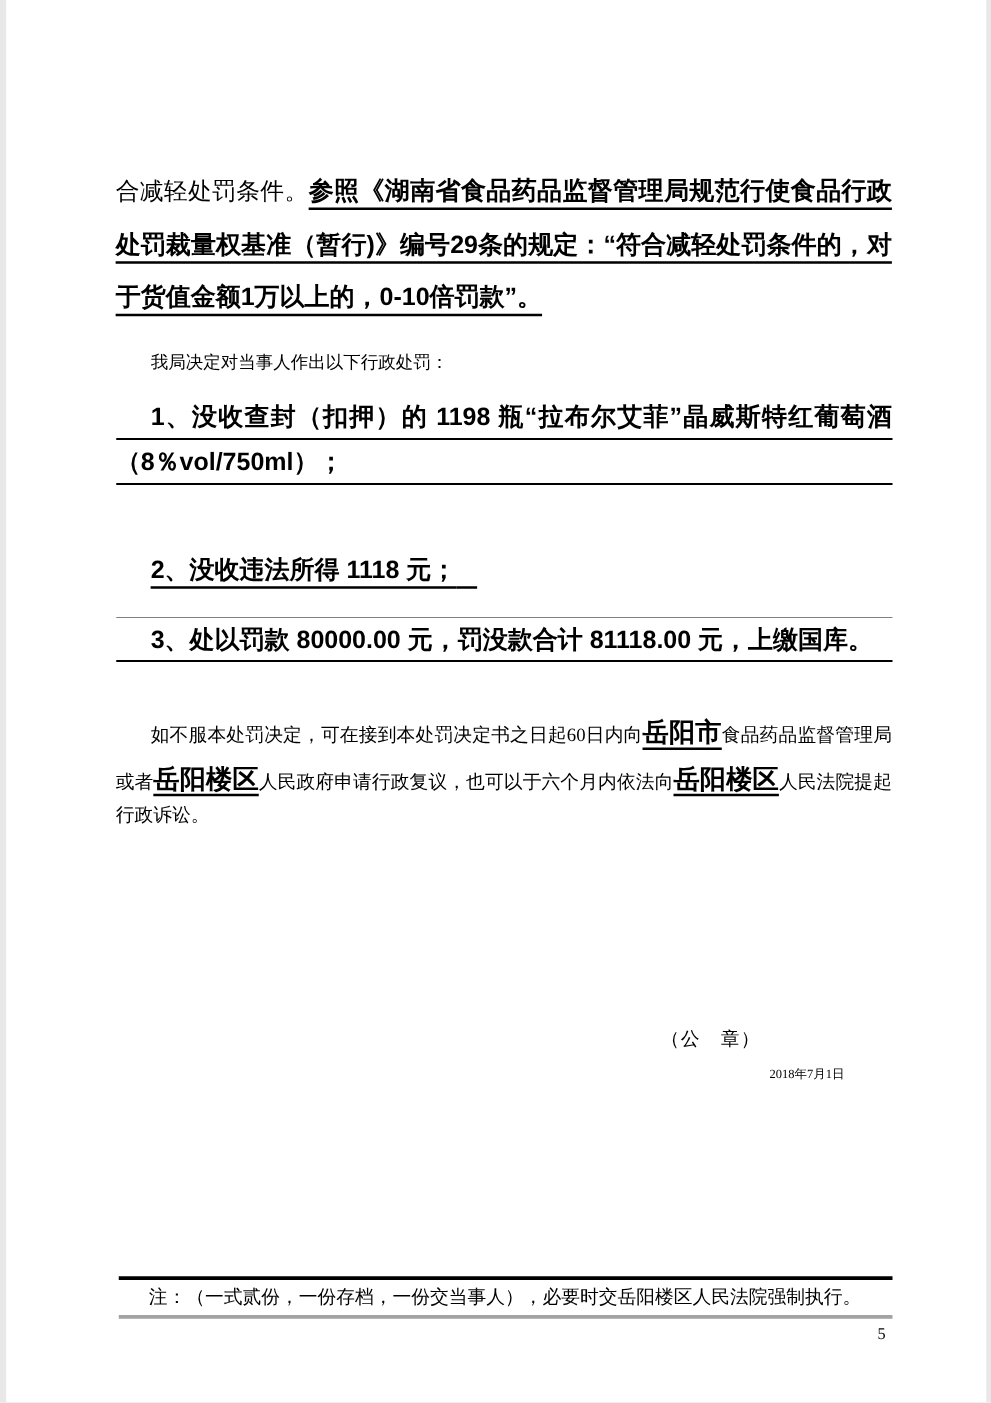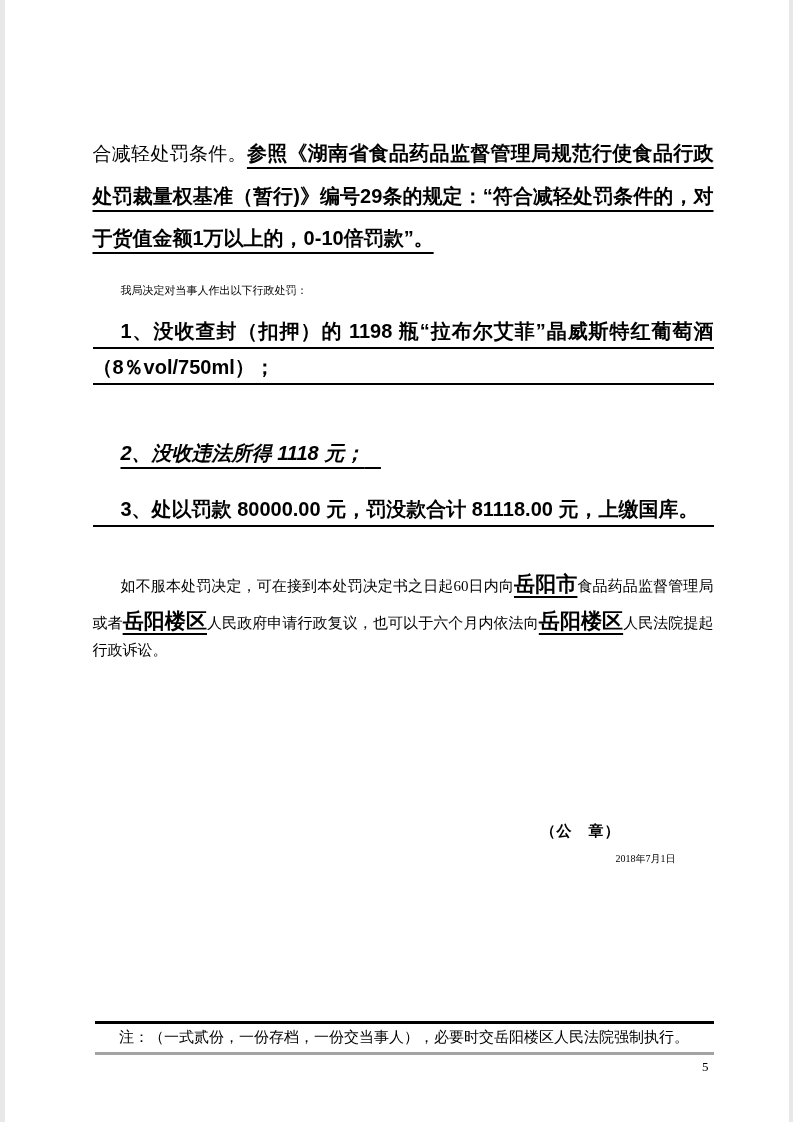--- a/index.html
+++ b/index.html
@@ -31,42 +31,42 @@
   .emph{
     font-family:"Liberation Sans","DejaVu Sans",sans-serif;
     font-weight:bold;
     text-decoration:underline;
     text-decoration-thickness:2px;
     text-underline-offset:7px;
   }
   
   .intro{
     margin-top:6px;
-    font-size:11px;
+    font-size:14px;
     line-height:23px;
     text-indent:28px;
   }
   
   .item{
     font-family:"Liberation Sans","DejaVu Sans",sans-serif;
     font-weight:bold;
     font-size:20px;
     line-height:36px;
     text-align:justify;
     text-indent:28px;
   }
   .item.fill{
     background:repeating-linear-gradient(
       to bottom,
       transparent 0px, transparent 34px,
       #000 34px, #000 36px);
     padding-bottom:18px;
   }
   .item1{margin-top:6px;}
-  .item2{margin-top:32px;font-style:italic;}
+  .item2{margin-top:32px;}
   .item3{margin-top:20px;}
   .u{
     text-decoration:underline;
     text-decoration-thickness:2px;
     text-underline-offset:7px;
   }
   
   .bodypar{
     font-size:15px;
     line-height:23px;
@@ -79,24 +79,23 @@
     font-weight:bold;
     font-size:21px;
     line-height:37px;
     text-decoration:underline;
     text-decoration-thickness:2px;
     text-underline-offset:5px;
   }
   
   .seal{
     position:absolute;
-    top:822px;right:168px;
+    top:822px;right:180px;
     font-size:15px;
     letter-spacing:1px;
-    font-weight:bold;
   }
   .date{
     position:absolute;
     top:852px;right:113px;
     font-size:10px;
   }
   
   .footnote{
     position:absolute;
     top:1021px;left:90px;right:75px;

